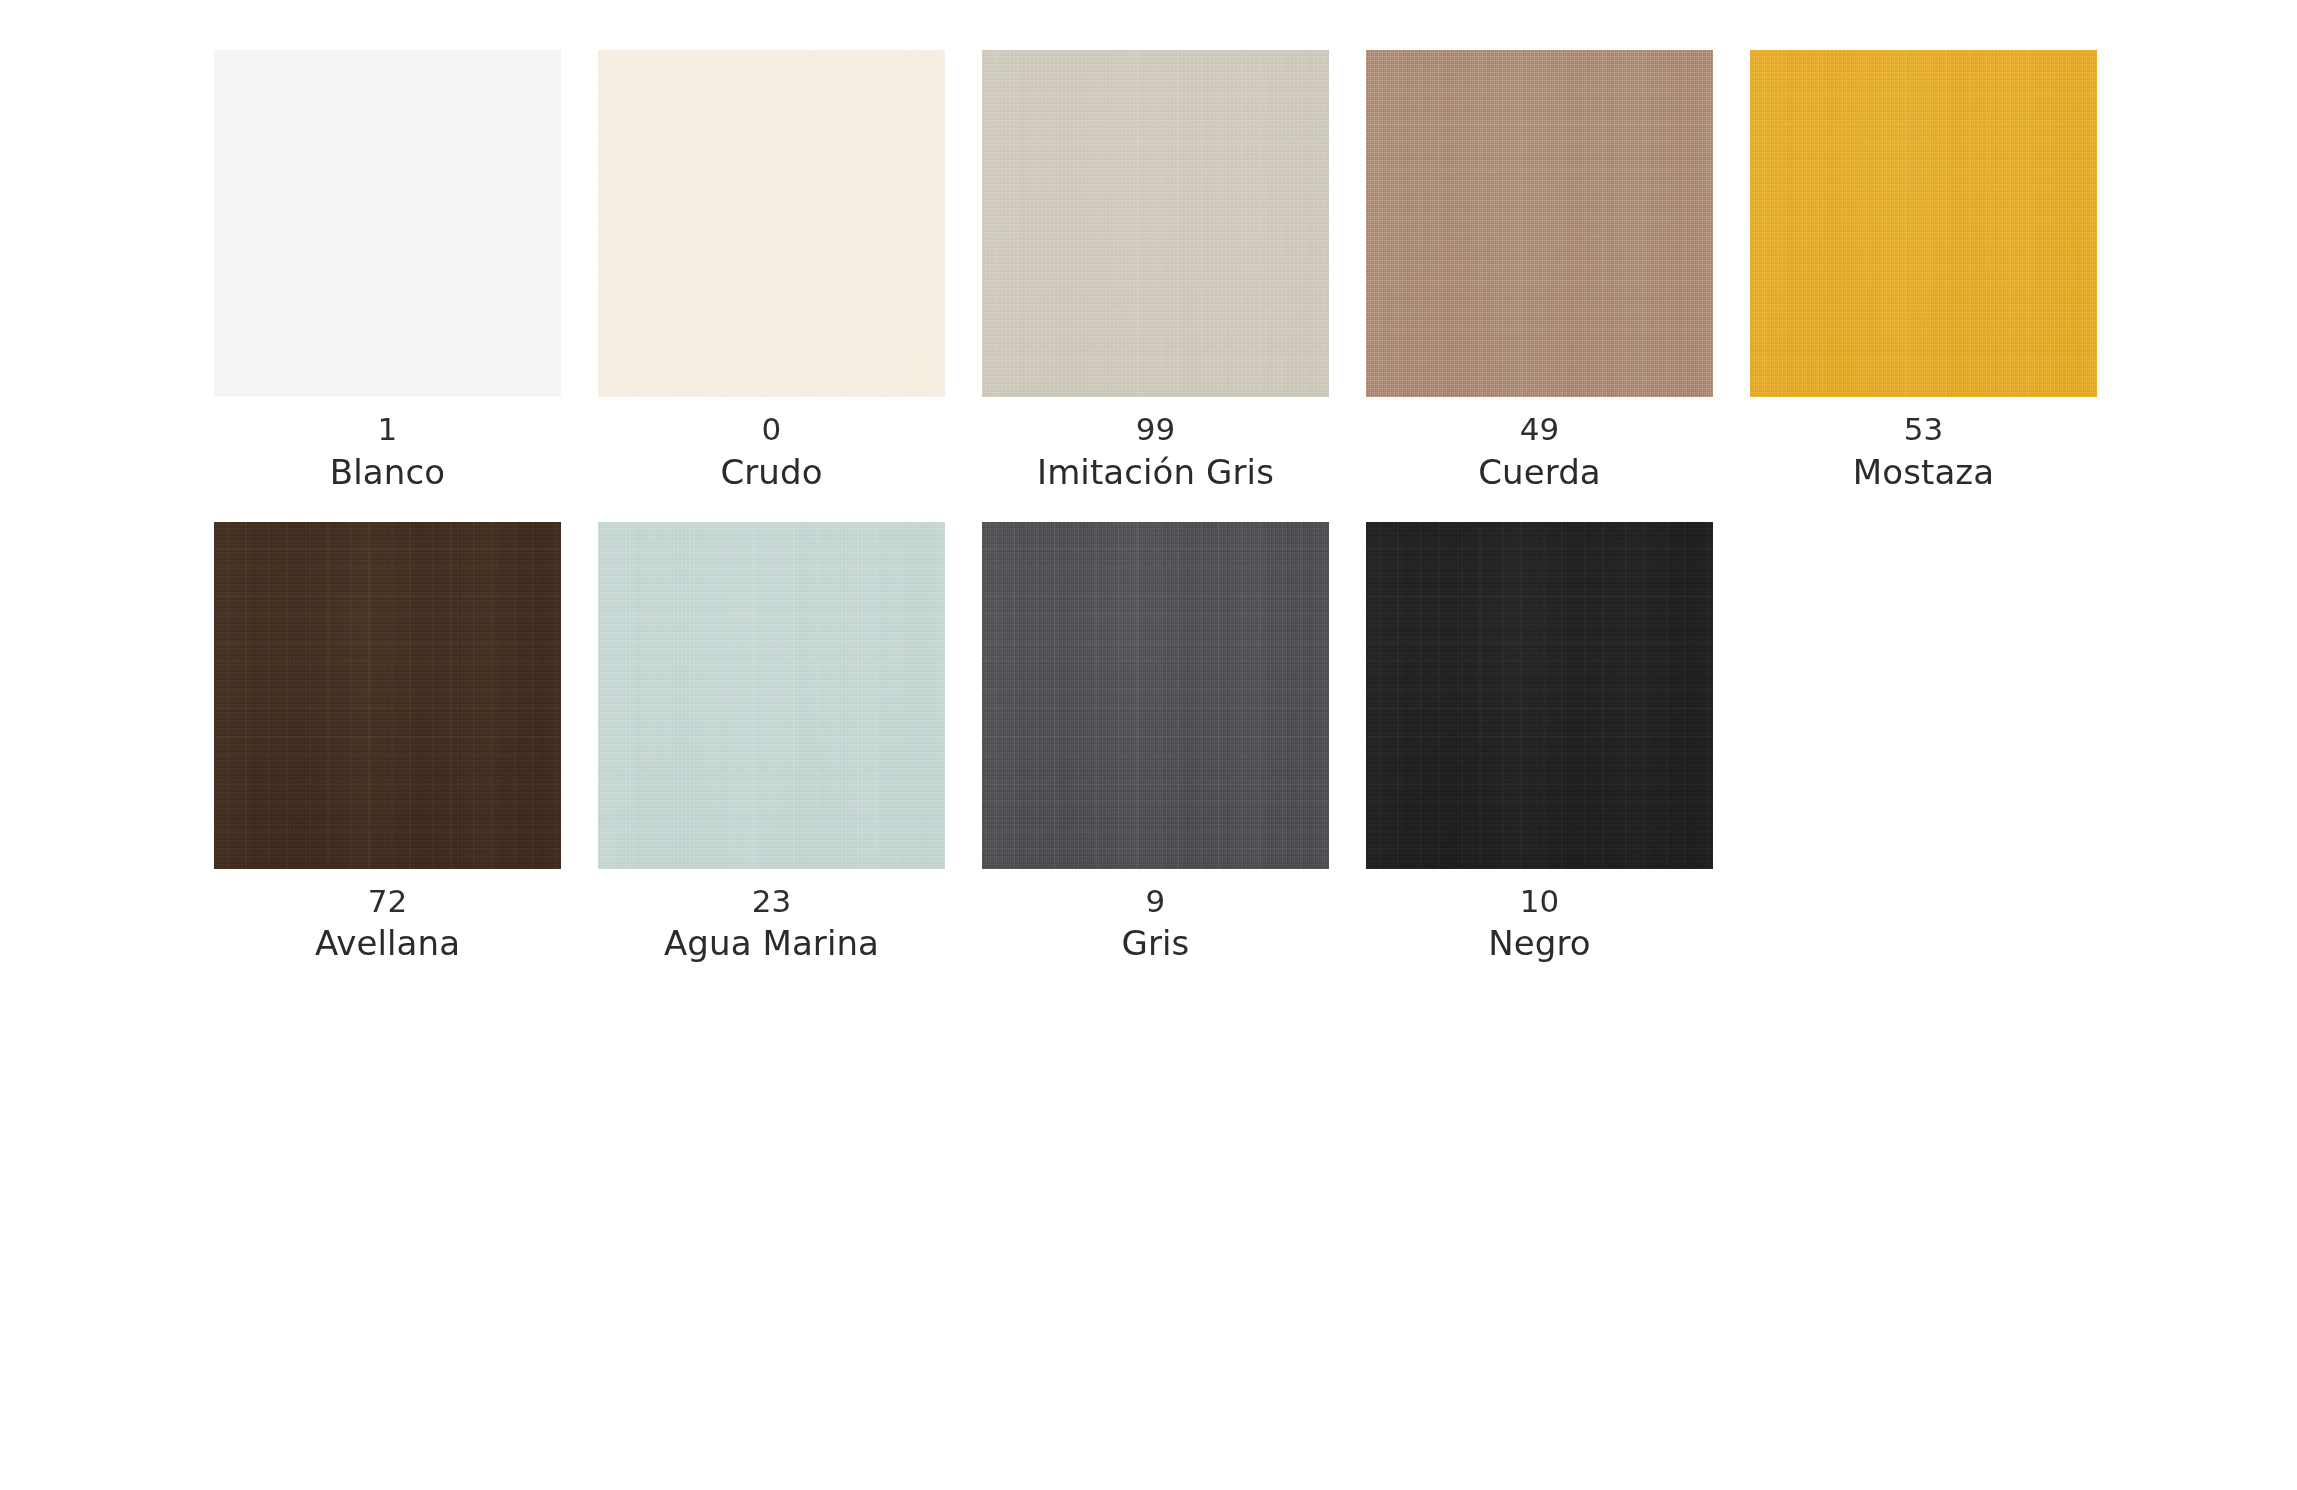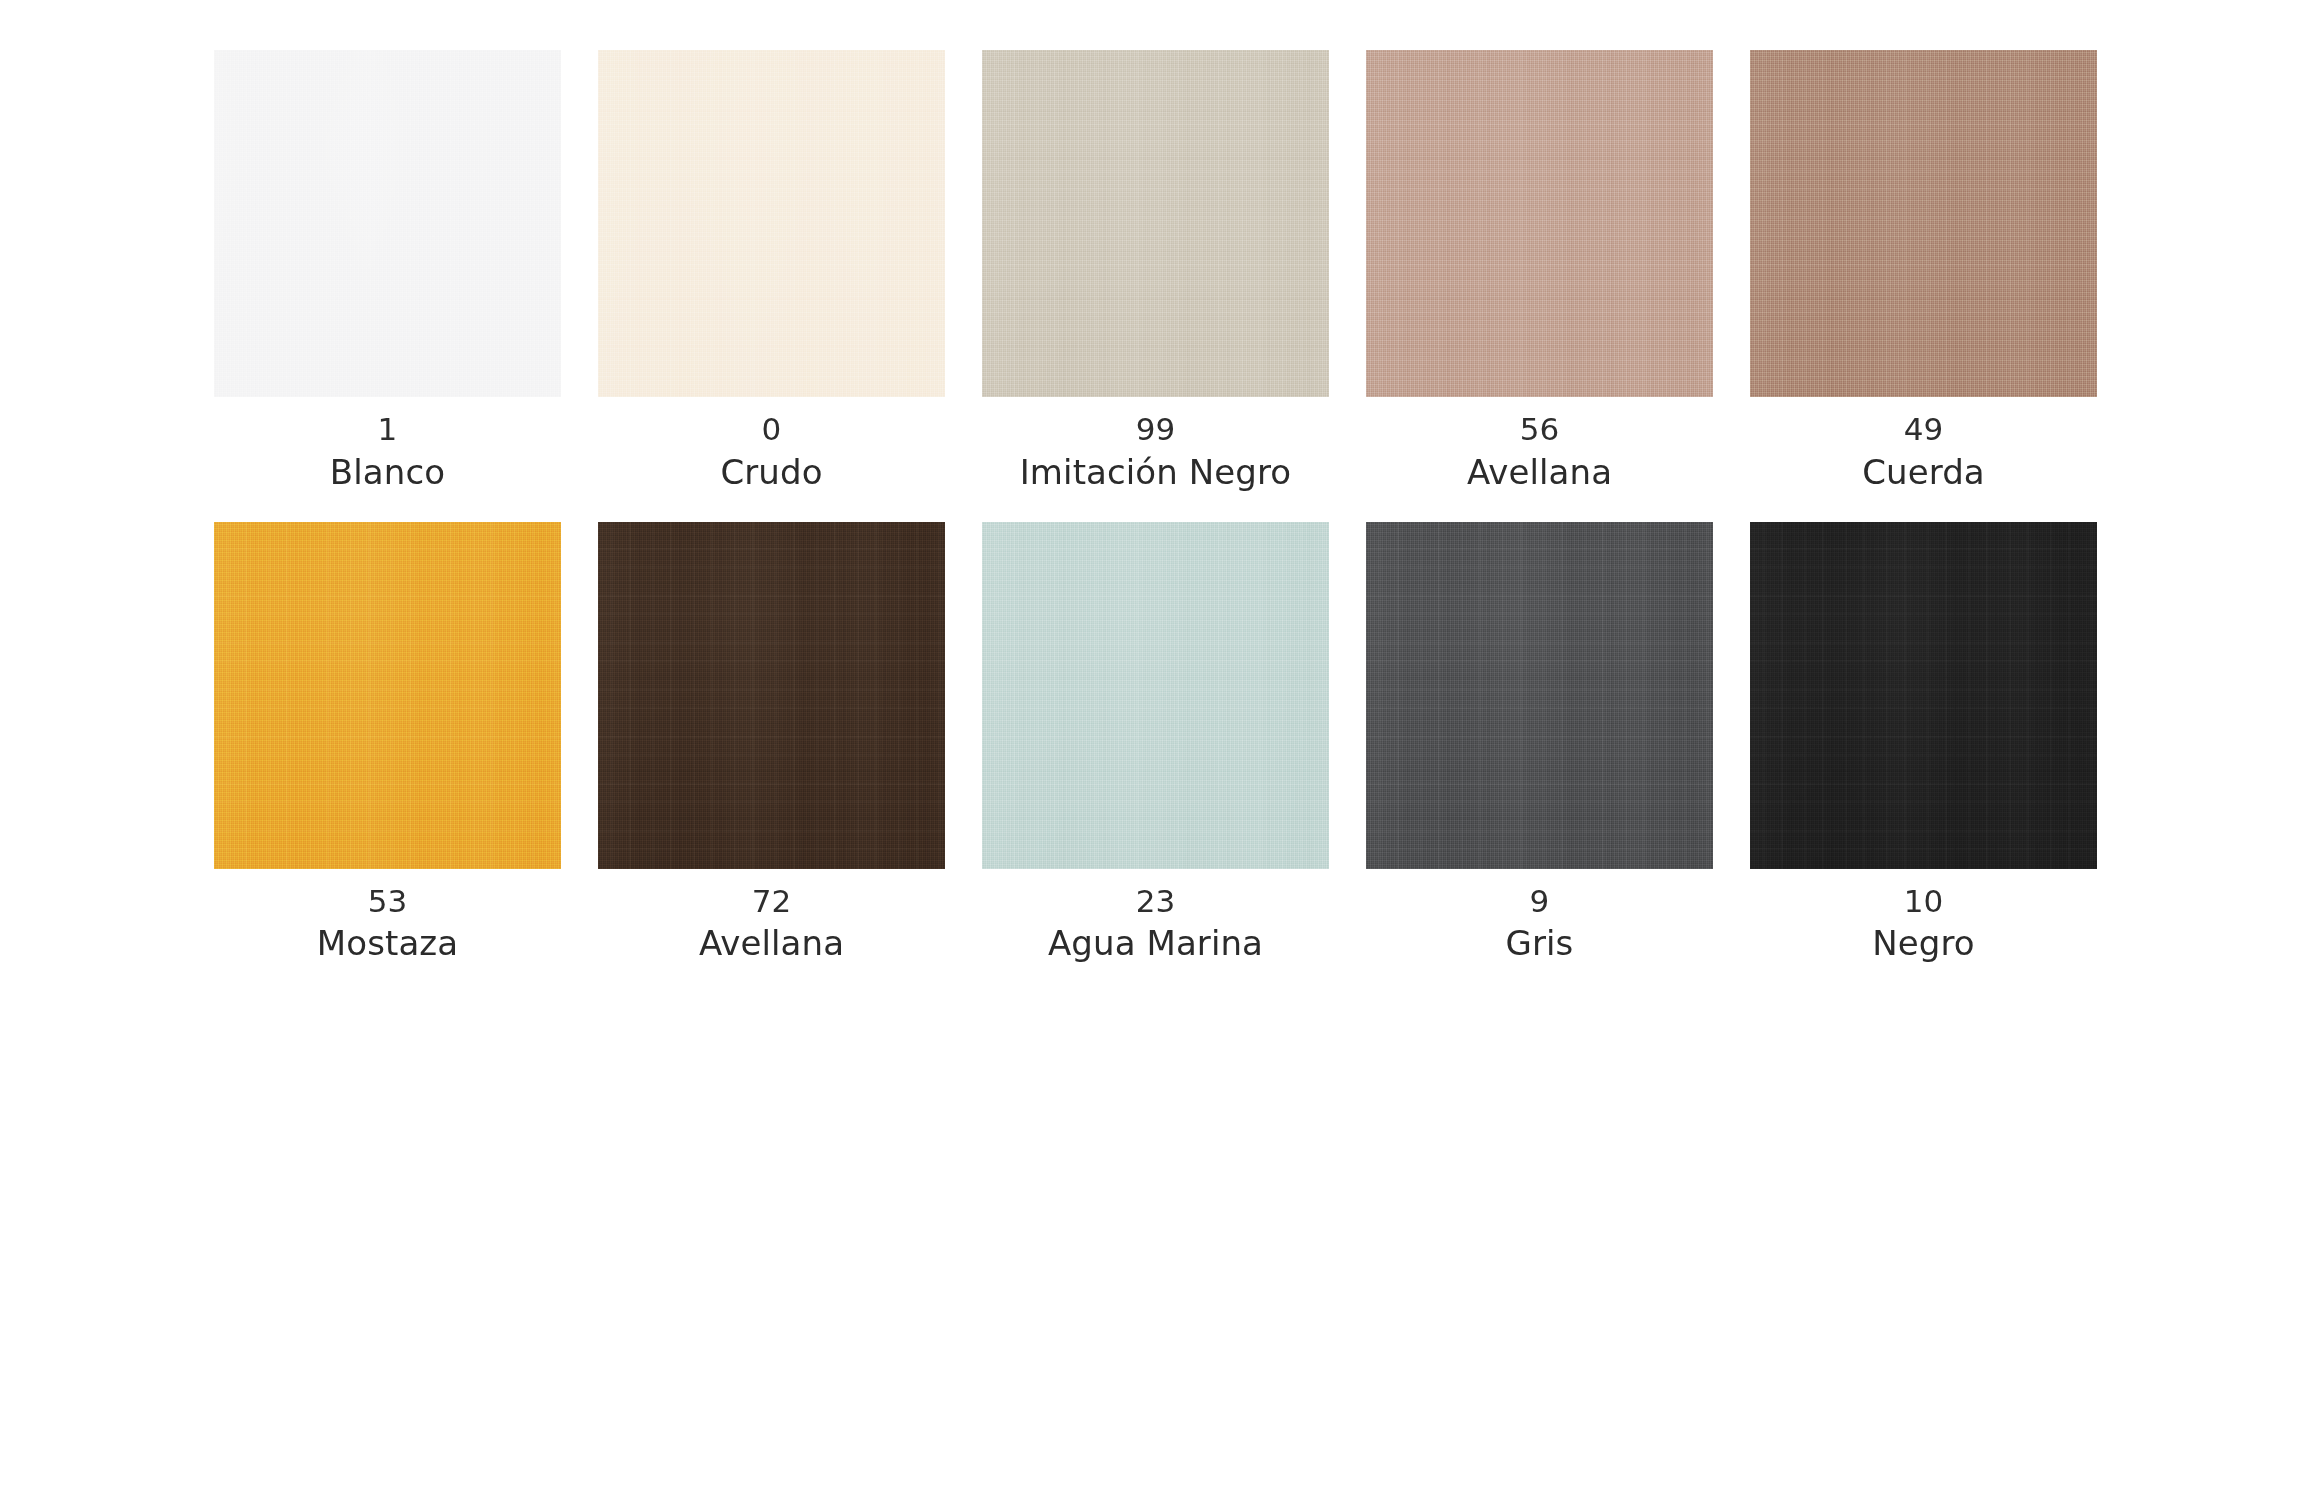--- a/index.html
+++ b/index.html
@@ -140,30 +140,21 @@
       <div class="swatch-code">0</div>
       <div class="swatch-name">Crudo</div>
     </div>
     <div class="swatch-cell">
       <div class="swatch-chip" style="background-color: rgb(205, 198, 183);">
         <div class="weave"></div>
         <div class="slub"></div>
         <div class="sheen"></div>
       </div>
       <div class="swatch-code">99</div>
-      <div class="swatch-name">Imitación Negro</div>
-    </div>
-    <div class="swatch-cell">
-      <div class="swatch-chip" style="background-color: rgb(192, 158, 142);">
-        <div class="weave"></div>
-        <div class="slub"></div>
-        <div class="sheen"></div>
-      </div>
-      <div class="swatch-code">56</div>
-      <div class="swatch-name">Avellana</div>
+      <div class="swatch-name">Imitación Gris</div>
     </div>
     <div class="swatch-cell">
       <div class="swatch-chip" style="background-color: rgb(170, 132, 113);">
         <div class="weave"></div>
         <div class="slub"></div>
         <div class="sheen"></div>
       </div>
       <div class="swatch-code">49</div>
       <div class="swatch-name">Cuerda</div>
     </div>

